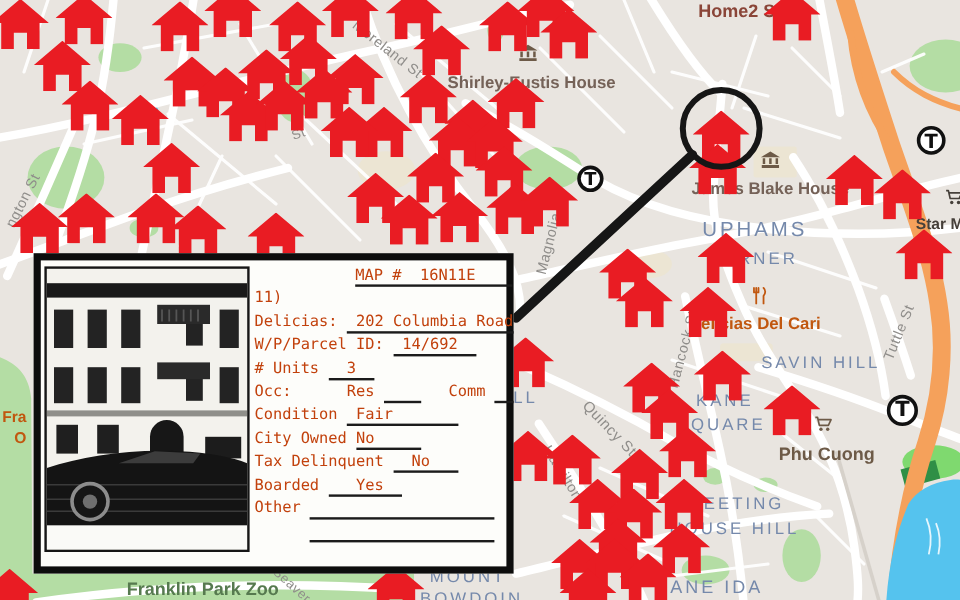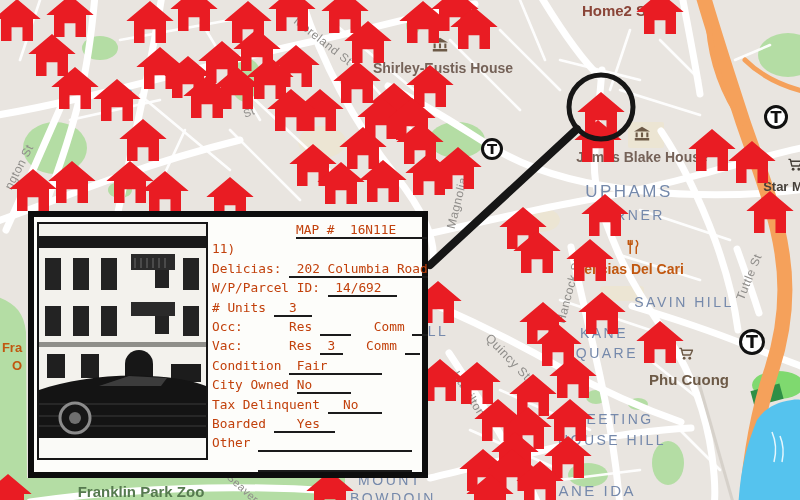--- a/index.html
+++ b/index.html
@@ -8,21 +8,21 @@
   .stage svg.basemap{position:absolute;left:0;top:0;}
   #labels-layer,#icons-layer,#houses-layer{position:absolute;left:0;top:0;width:800px;height:500px;pointer-events:none;}
   .map-label{position:absolute;white-space:nowrap;transform:translate(-50%,-50%);font-weight:600;}
   .lab-place{color:var(--place,#7589ab);letter-spacing:2.5px;font-weight:500;}
   .lab-street{color:var(--street,#8f8d8a);font-weight:400;letter-spacing:.5px;}
   .lab-museum{color:var(--poi-brown,#756258);}
   .lab-food{color:var(--poi-food,#c1570f);}
   .lab-shop{color:var(--poi-shop,#6d5a47);}
   .lab-dark{color:var(--poi-dark,#46403a);}
   .lab-lodging{color:var(--poi-lodging,#8a4538);}
-  .lab-park{color:var(--park-label,#567a4f);}
+  .lab-park{color:var(--park-label,#567a4f);margin-left:28px;}
   .poi-icon{position:absolute;transform:translate(-50%,-50%);}
   .house{position:absolute;width:48px;height:42px;color:var(--house,#e91c23);}
   .house svg{display:block;}
   .t-station{position:absolute;background:#fff;border:3px solid #111;border-radius:50%;
              display:flex;align-items:center;justify-content:center;font-weight:bold;color:#111;
              transform:translate(-50%,-50%);font-family:"DejaVu Sans",sans-serif;}
   #annotation-svg{position:absolute;left:0;top:0;pointer-events:none;}
   
   .inset-card{position:absolute;left:28px;top:211px;width:400px;height:267px;background:#fdfdfa;
               border:6px solid #0d0d0d;box-sizing:border-box;}
@@ -604,21 +604,20 @@
         <rect x="0" y="214" width="167" height="20" fill="#fafaf7"></rect>
       </svg>
     </div>
     <div class="card-text" id="card-lines">
         <div class="card-line indent"><span class="u">MAP #  16N11E    </span></div>
         <div class="card-line"><span>11)</span></div>
         <div class="card-line"><span>Delicias: </span><span class="u"> 202 Columbia Road</span></div>
         <div class="card-line"><span>W/P/Parcel ID: </span><span class="u"> 14/692  </span></div>
         <div class="card-line"><span># Units </span><span class="u">  3  </span></div>
         <div class="card-line"><span>Occ:      Res </span><span class="u">    </span><span>   Comm </span><span class="u">  </span></div>
-        <div class="card-line"><span>Vac:      Res </span><span class="u"> 3 </span><span>   Comm </span><span class="u">  </span></div>
         <div class="card-line"><span>Condition </span><span class="u"> Fair       </span></div>
         <div class="card-line"><span>City Owned </span><span class="u">No     </span></div>
         <div class="card-line"><span>Tax Delinquent </span><span class="u">  No   </span></div>
         <div class="card-line"><span>Boarded </span><span class="u">   Yes  </span></div>
         <div class="card-line"><span>Other </span><span class="u">                    </span></div>
         <div class="card-line"><span>      </span><span class="u">                    </span></div>
       </div>
   </div>
 
 </div>

